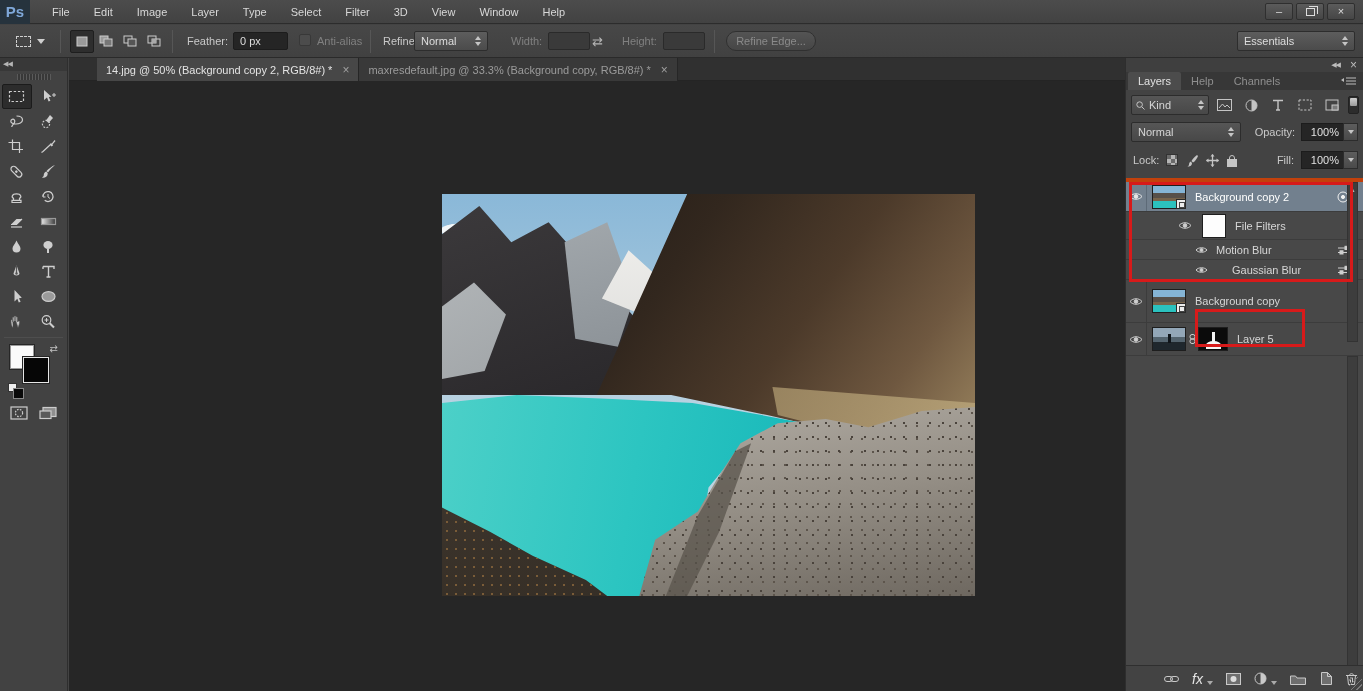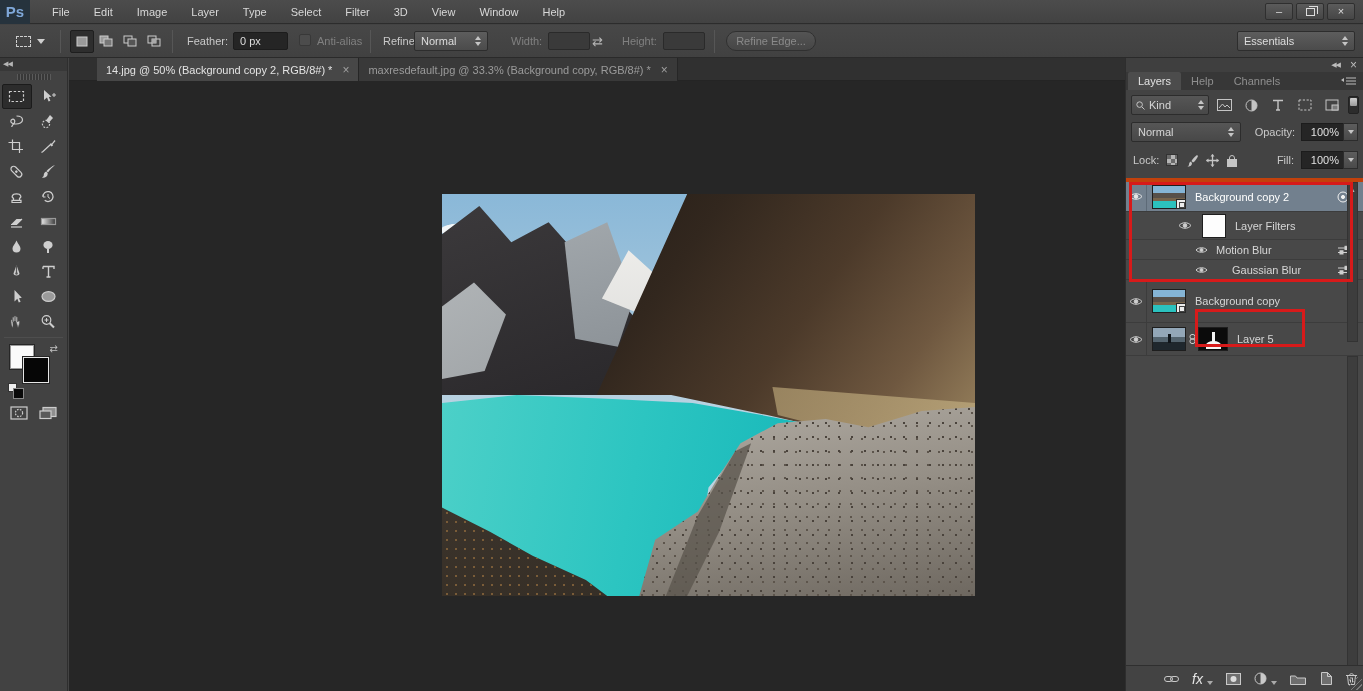--- a/index.html
+++ b/index.html
@@ -595,21 +595,21 @@
         </span>
     </div>
     <div class="lrow" style="height:28px">
       <span class="sub-eye">
         <svg width="14" height="9" stroke="#cfcfcf" fill="none">
             <path d="M1 4.5 C4 0.8 10 0.8 13 4.5 C10 8.2 4 8.2 1 4.5 Z"></path>
             <circle cx="7" cy="4.5" r="1.8" fill="#cfcfcf"></circle>
           </svg>
         </span>
       <span class="mask-thumb-white" style="margin-left:8px"></span>
-      <span class="lname">Layer Filters</span>
+      <span class="lname">File Filters</span>
     </div>
     <div class="lrow" style="height:20px">
       <span class="sub-eye" style="margin-left:66px">
         <svg width="13" height="8" stroke="#cfcfcf" fill="none">
             <path d="M1 4 C3.5 1 9.5 1 12 4 C9.5 7 3.5 7 1 4 Z"></path>
             <circle cx="6.5" cy="4" r="1.5" fill="#cfcfcf"></circle>
           </svg>
         </span>
       <span class="lname" style="margin-left:6px">Motion Blur</span>
       <span class="slider-icon">

